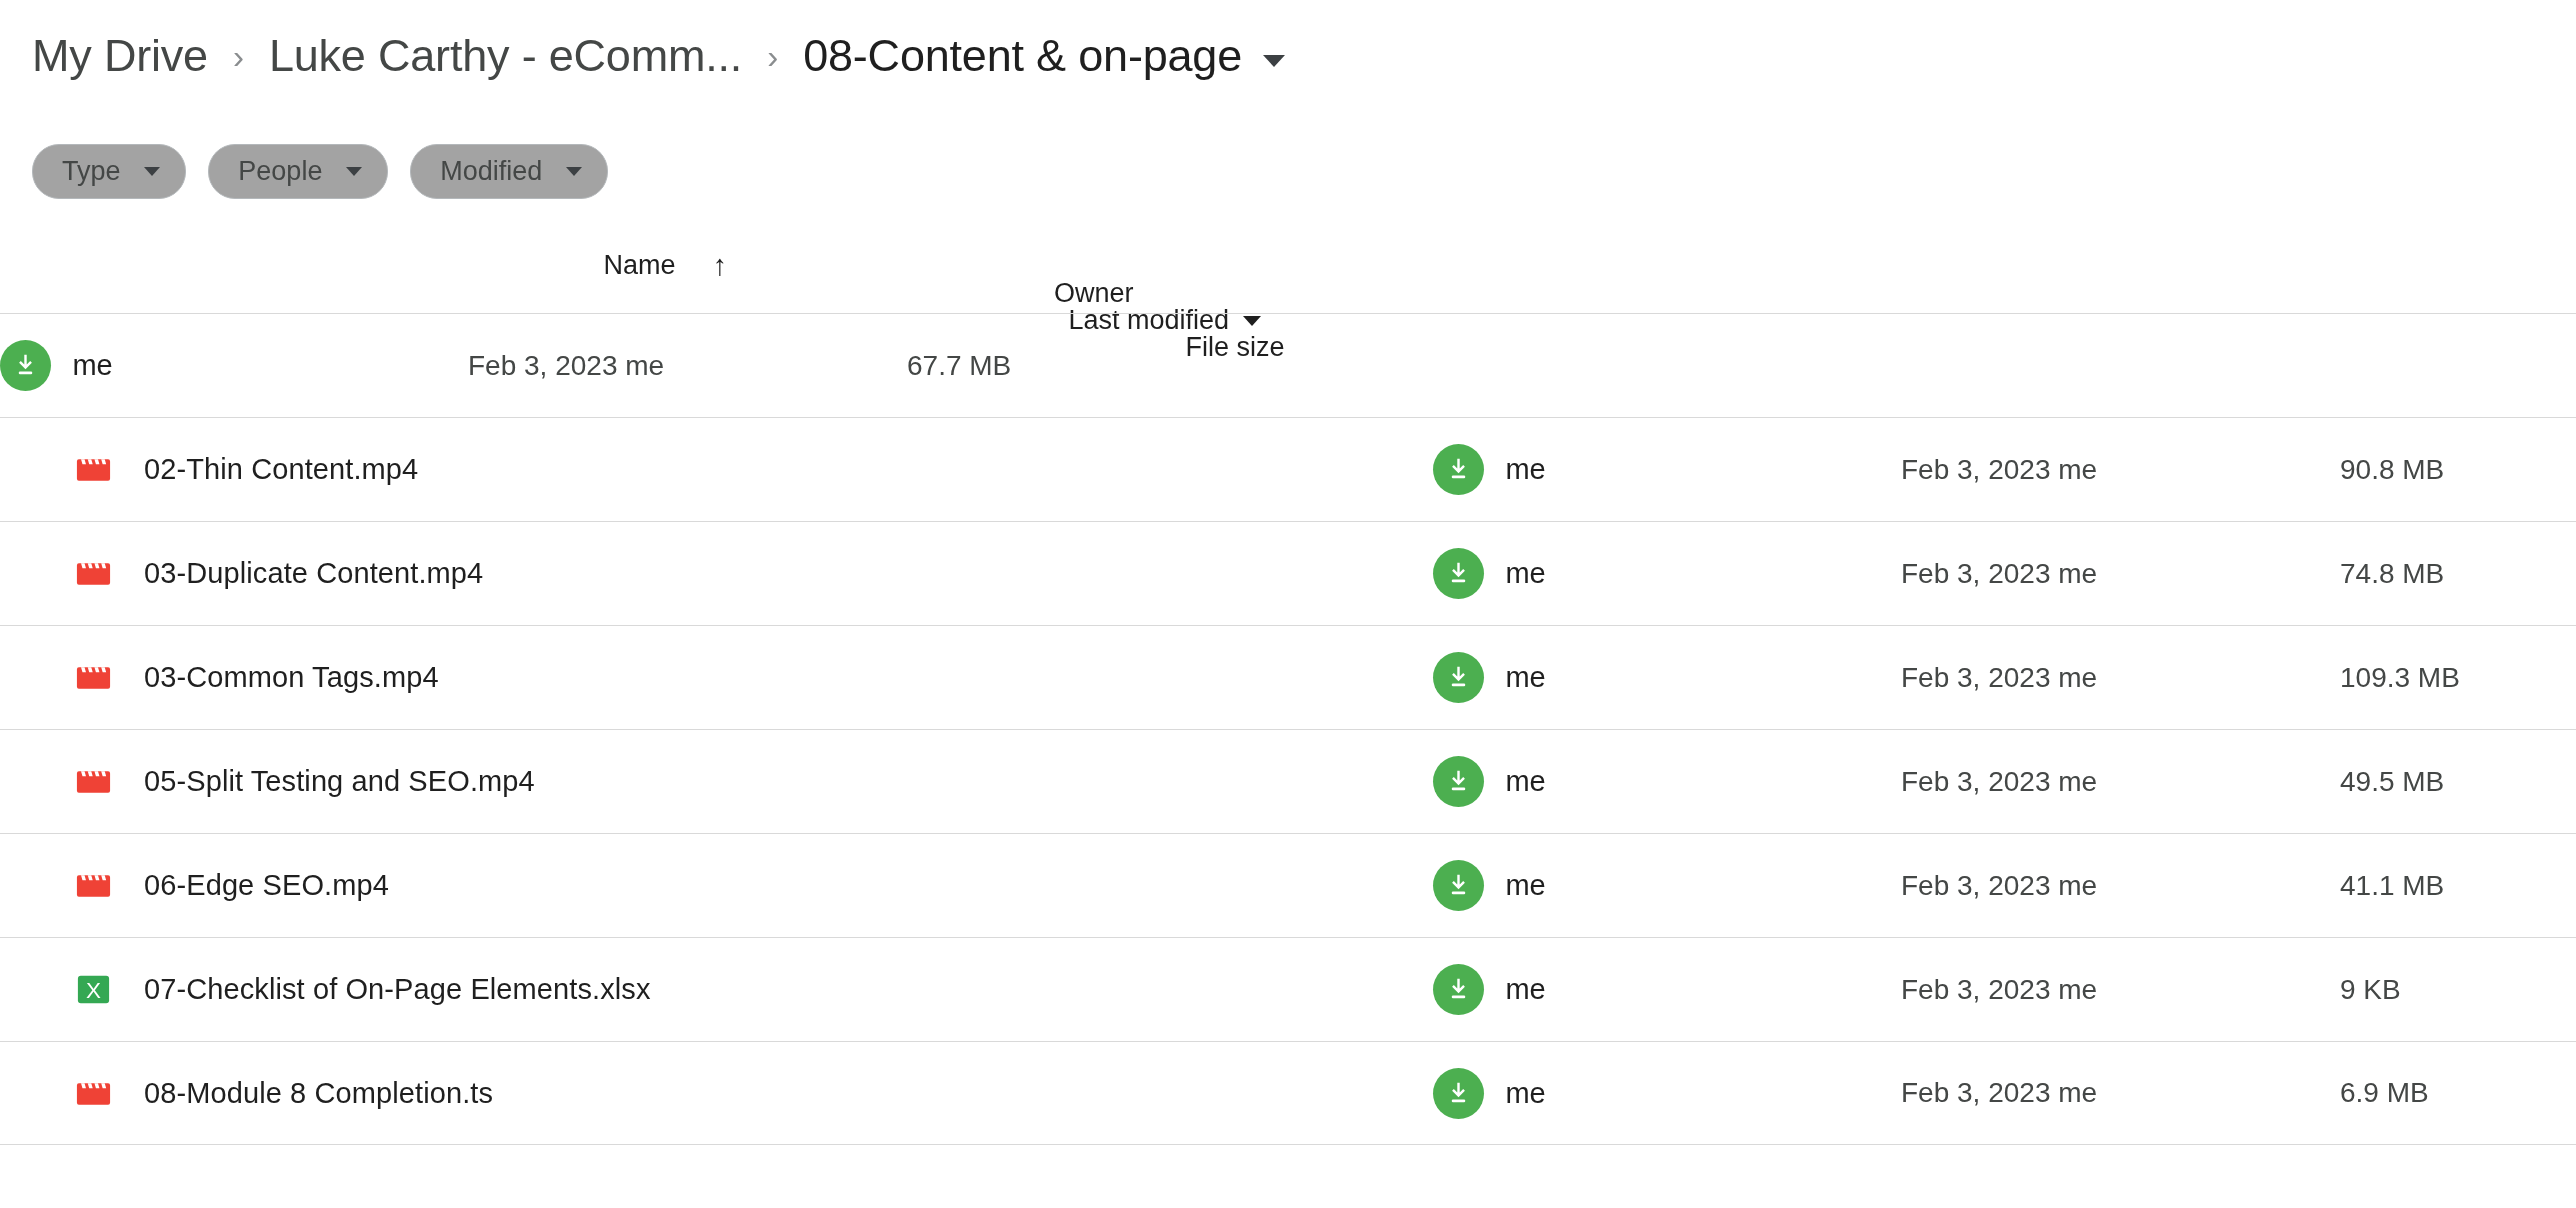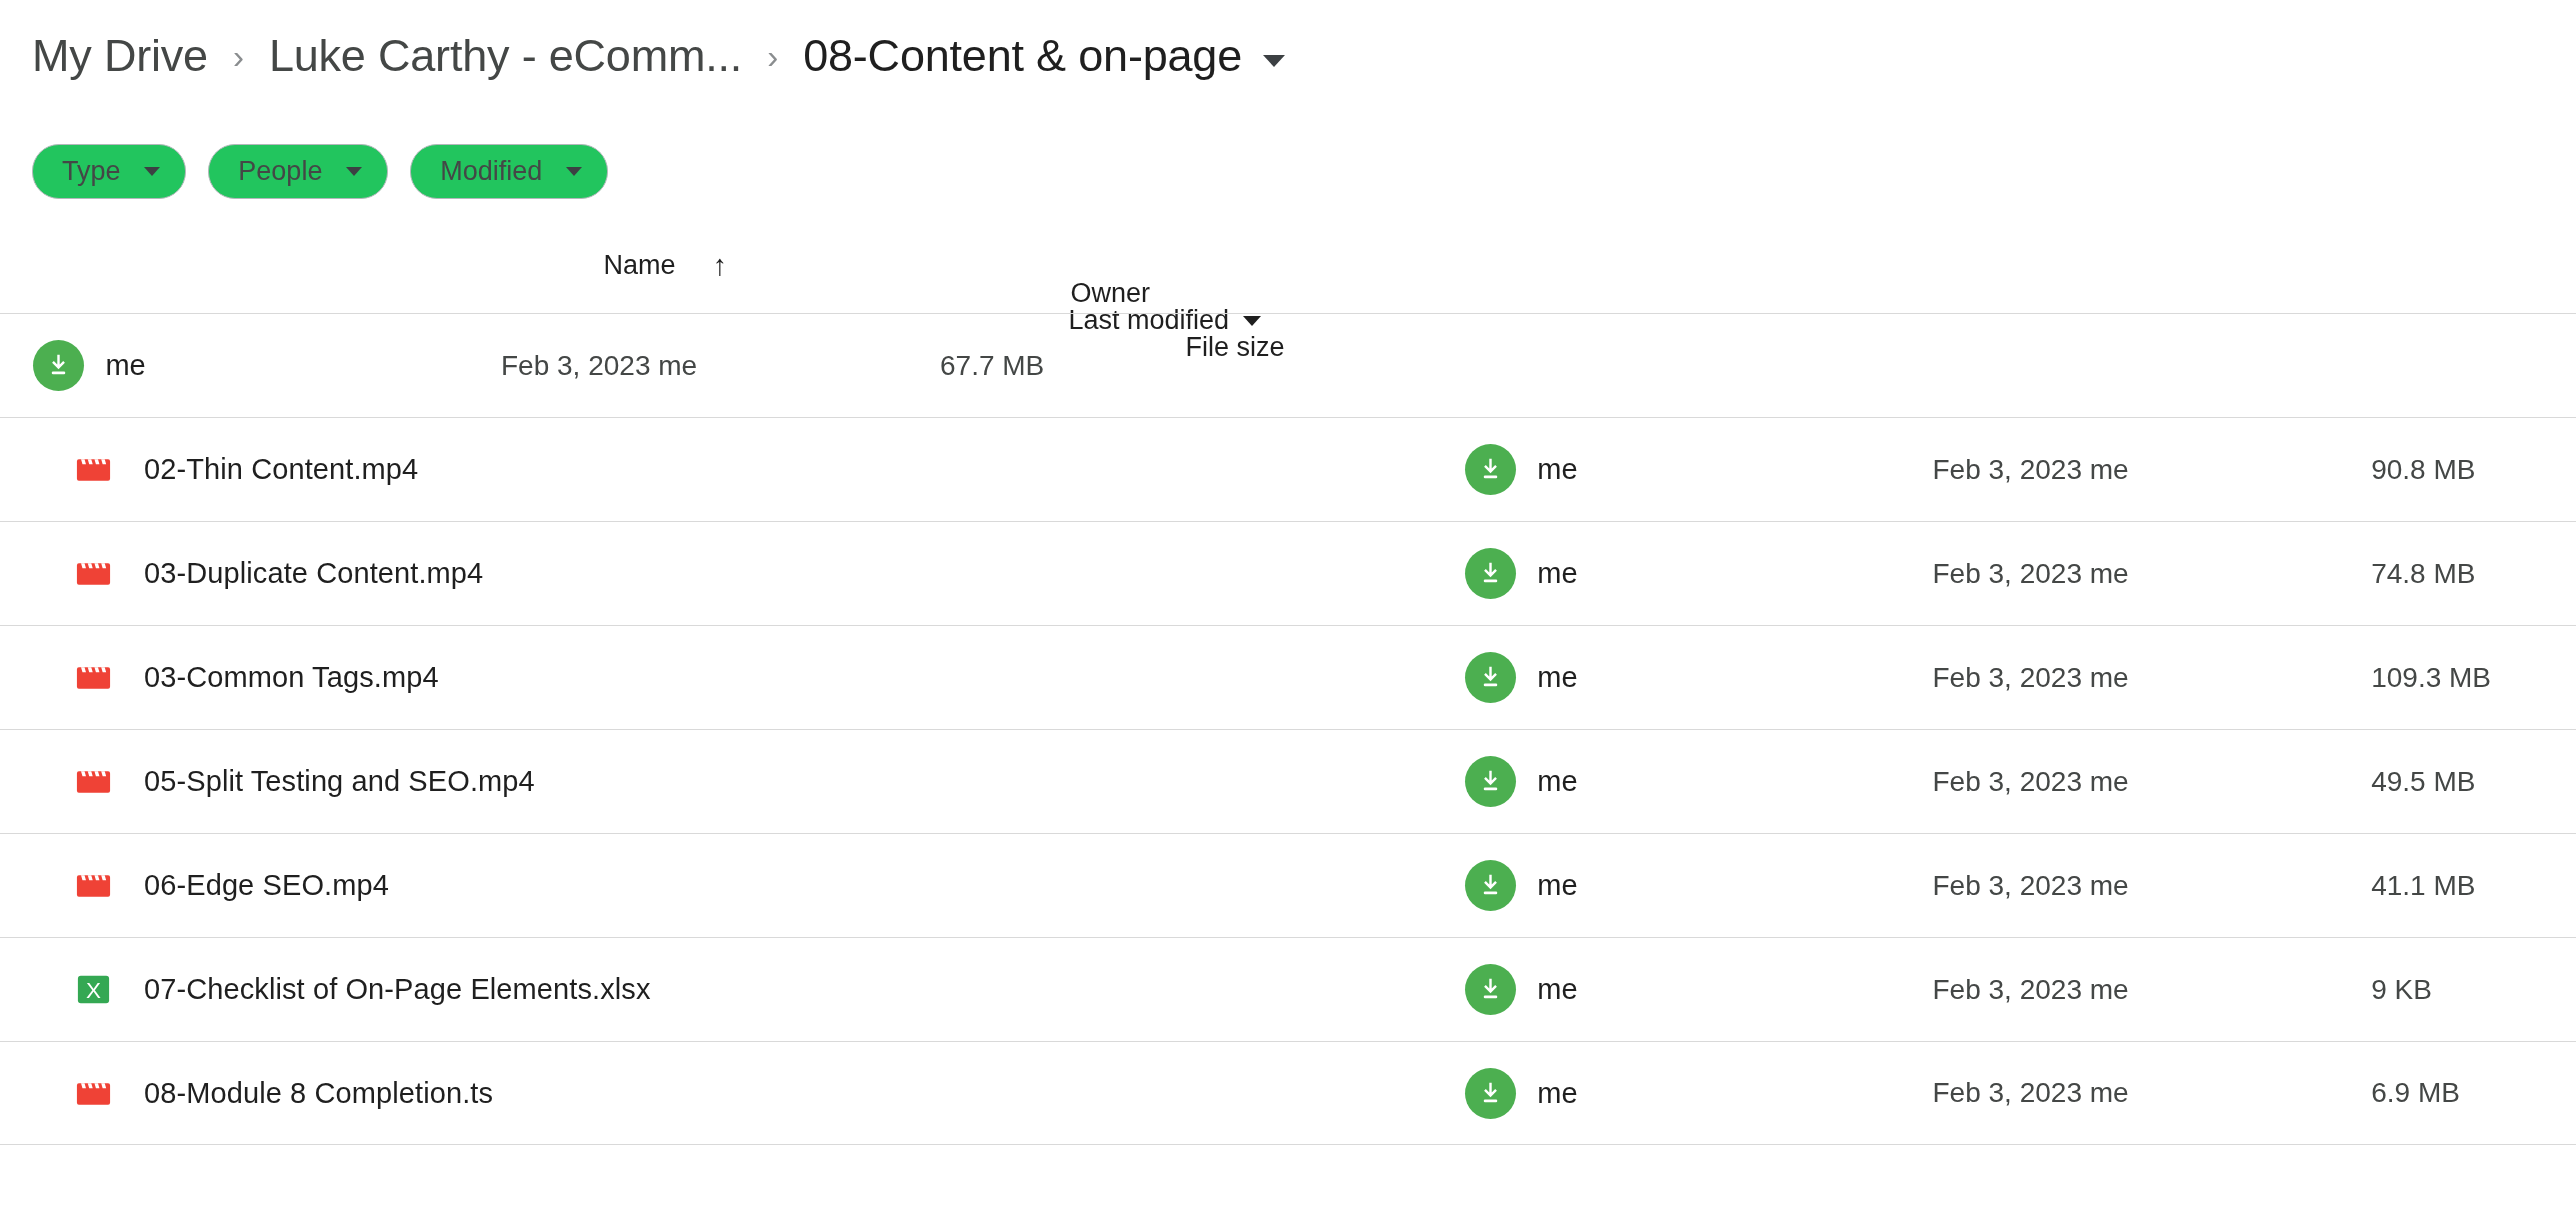--- a/index.html
+++ b/index.html
@@ -69,21 +69,21 @@
     display: flex;
     gap: 22.4px;
   }
   .chip {
     height: 55px;
     border: 1.6px solid #b4b8bb;
     border-radius: 27px;
     display: flex;
     align-items: center;
     padding: 0 25px 0 29px;
-    background: #22c55e;
+    background: #a3a3a3;
     cursor: pointer;
     white-space: nowrap;
   }
   .chip-label {
     font-size: 27px;
     color: #444746;
     line-height: 1;
   }
   .chip-caret {
     width: 0; height: 0;
@@ -161,21 +161,21 @@
 
   .fname {
     font-size: 29px;
     color: #1f1f1f;
     line-height: 1;
     letter-spacing: 0.1px;
     white-space: nowrap;
   }
 
   
-  .col-owner { display: flex; align-items: center; margin-left: 33px; }
+  .col-owner { display: flex; align-items: center; }
   .avatar {
     width: 51px;
     height: 51px;
     border-radius: 50%;
     background: #4caf50;
     display: flex;
     align-items: center;
     justify-content: center;
     flex: 0 0 auto;
     margin-right: 21.4px;

